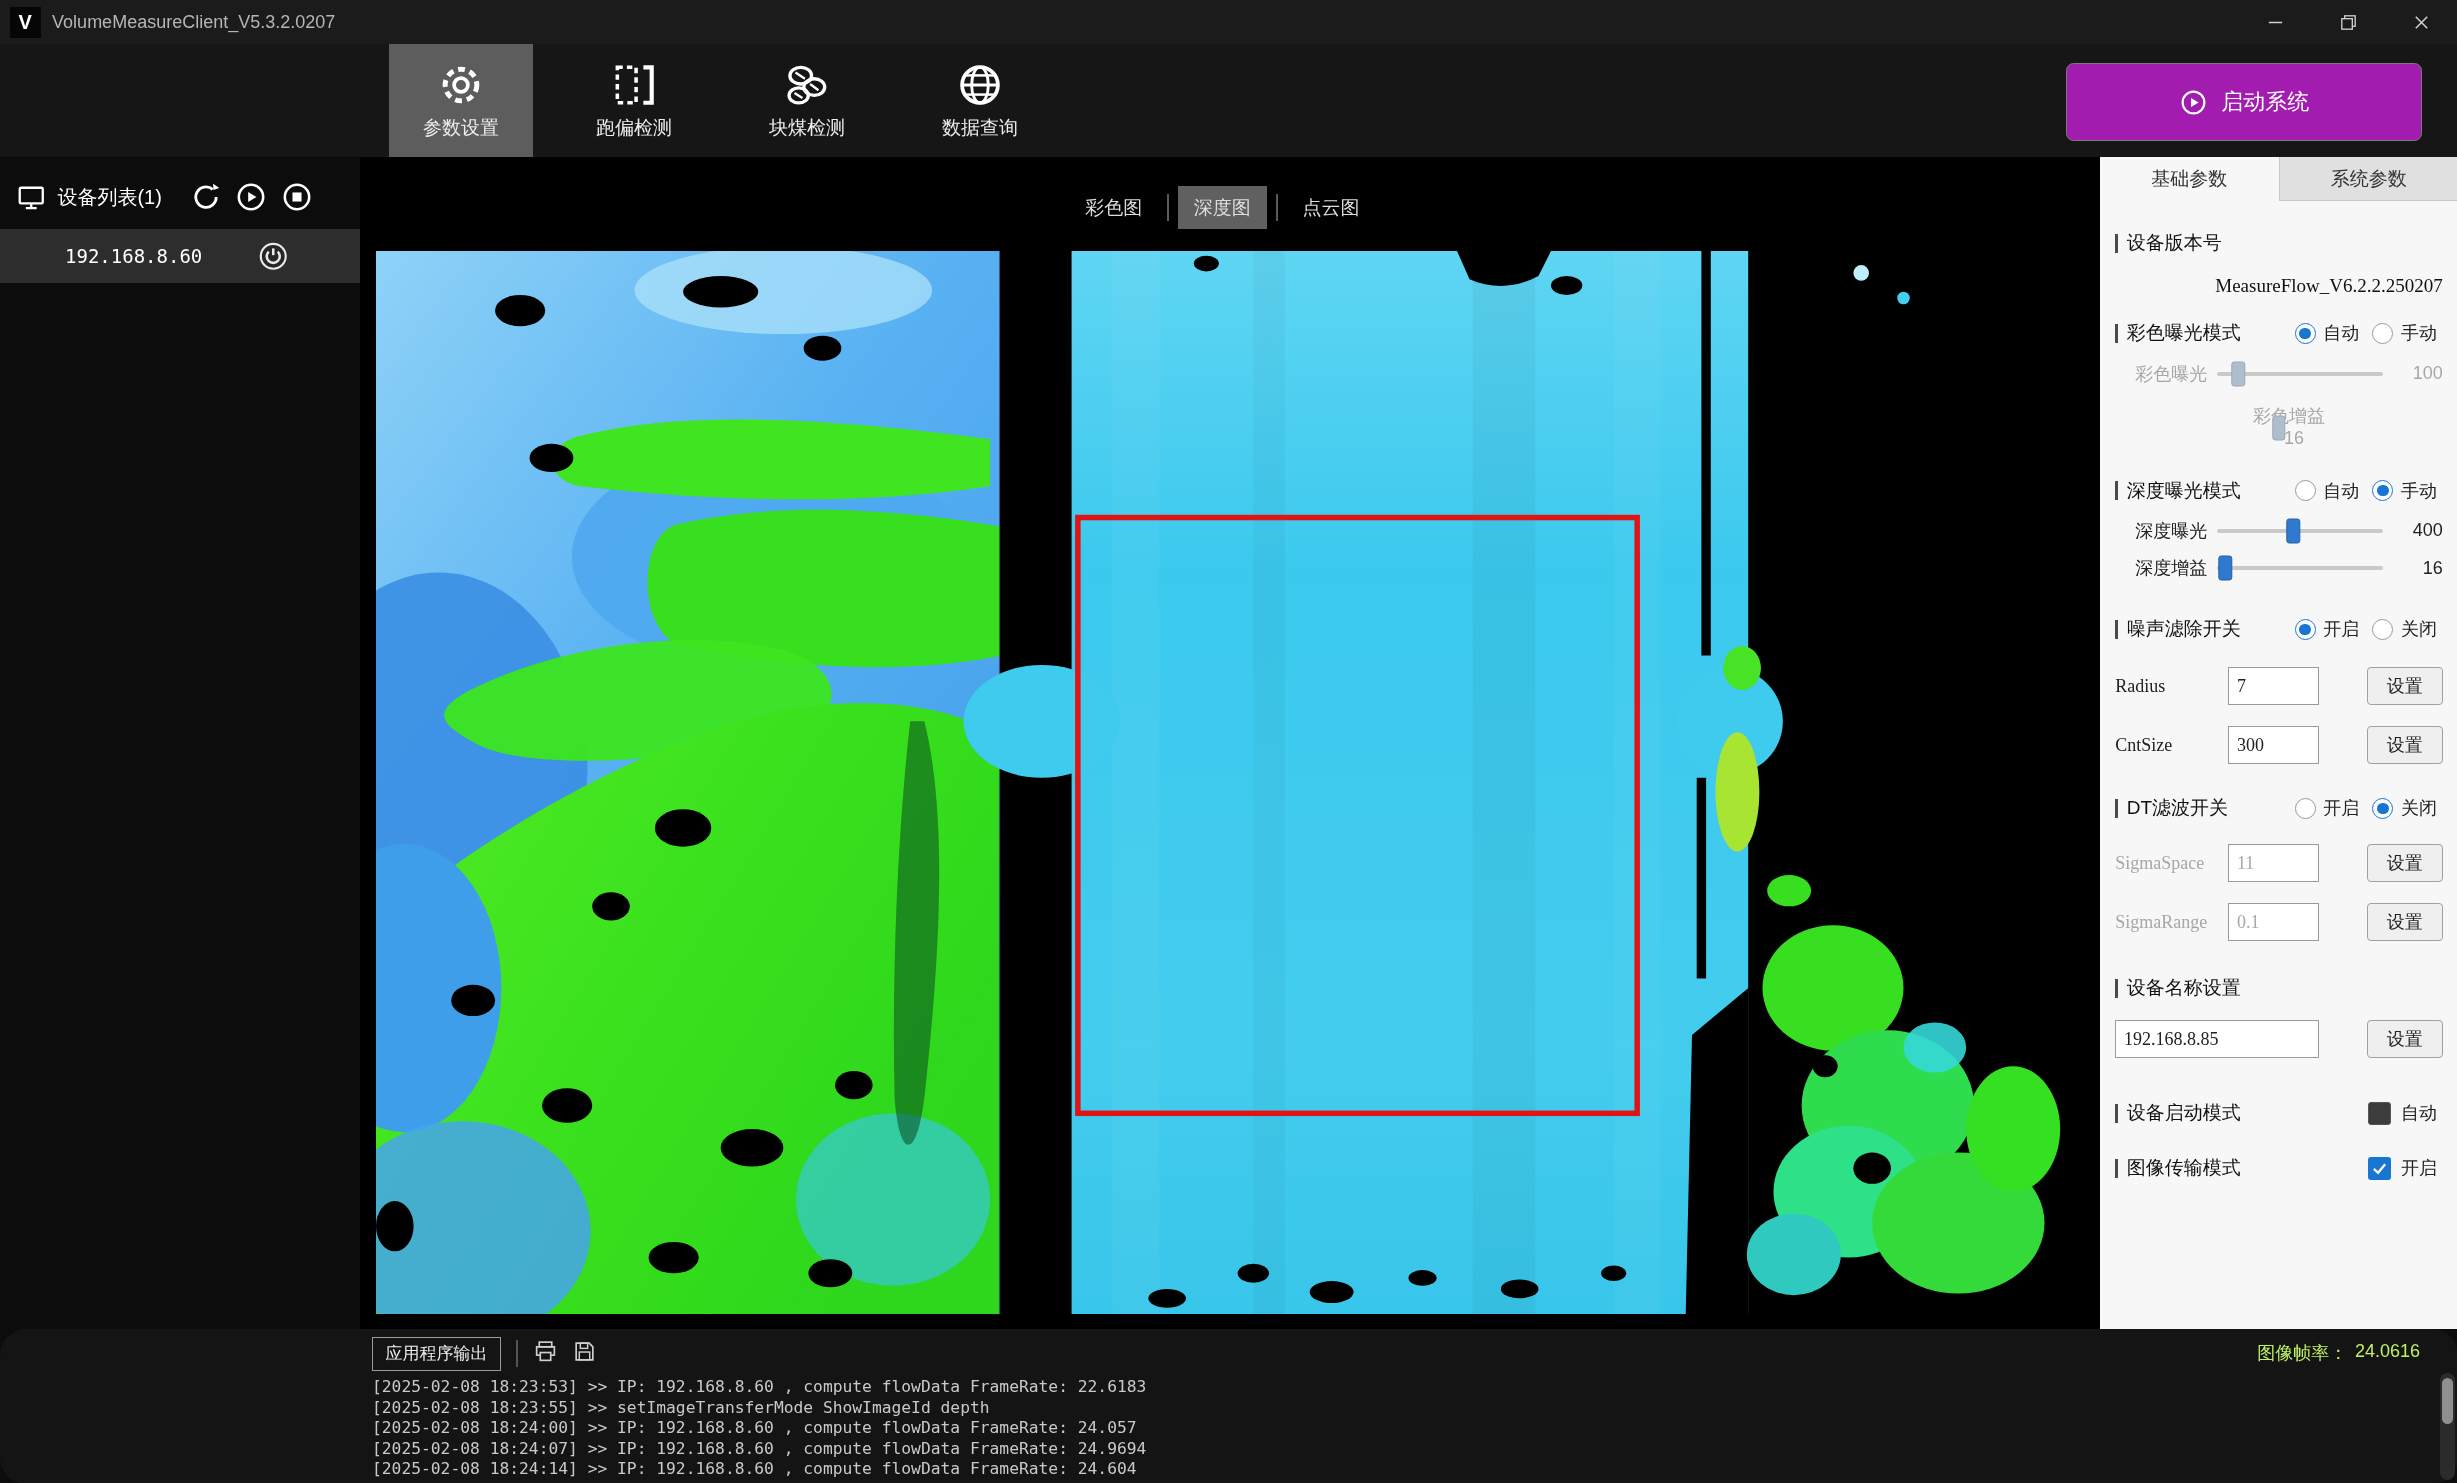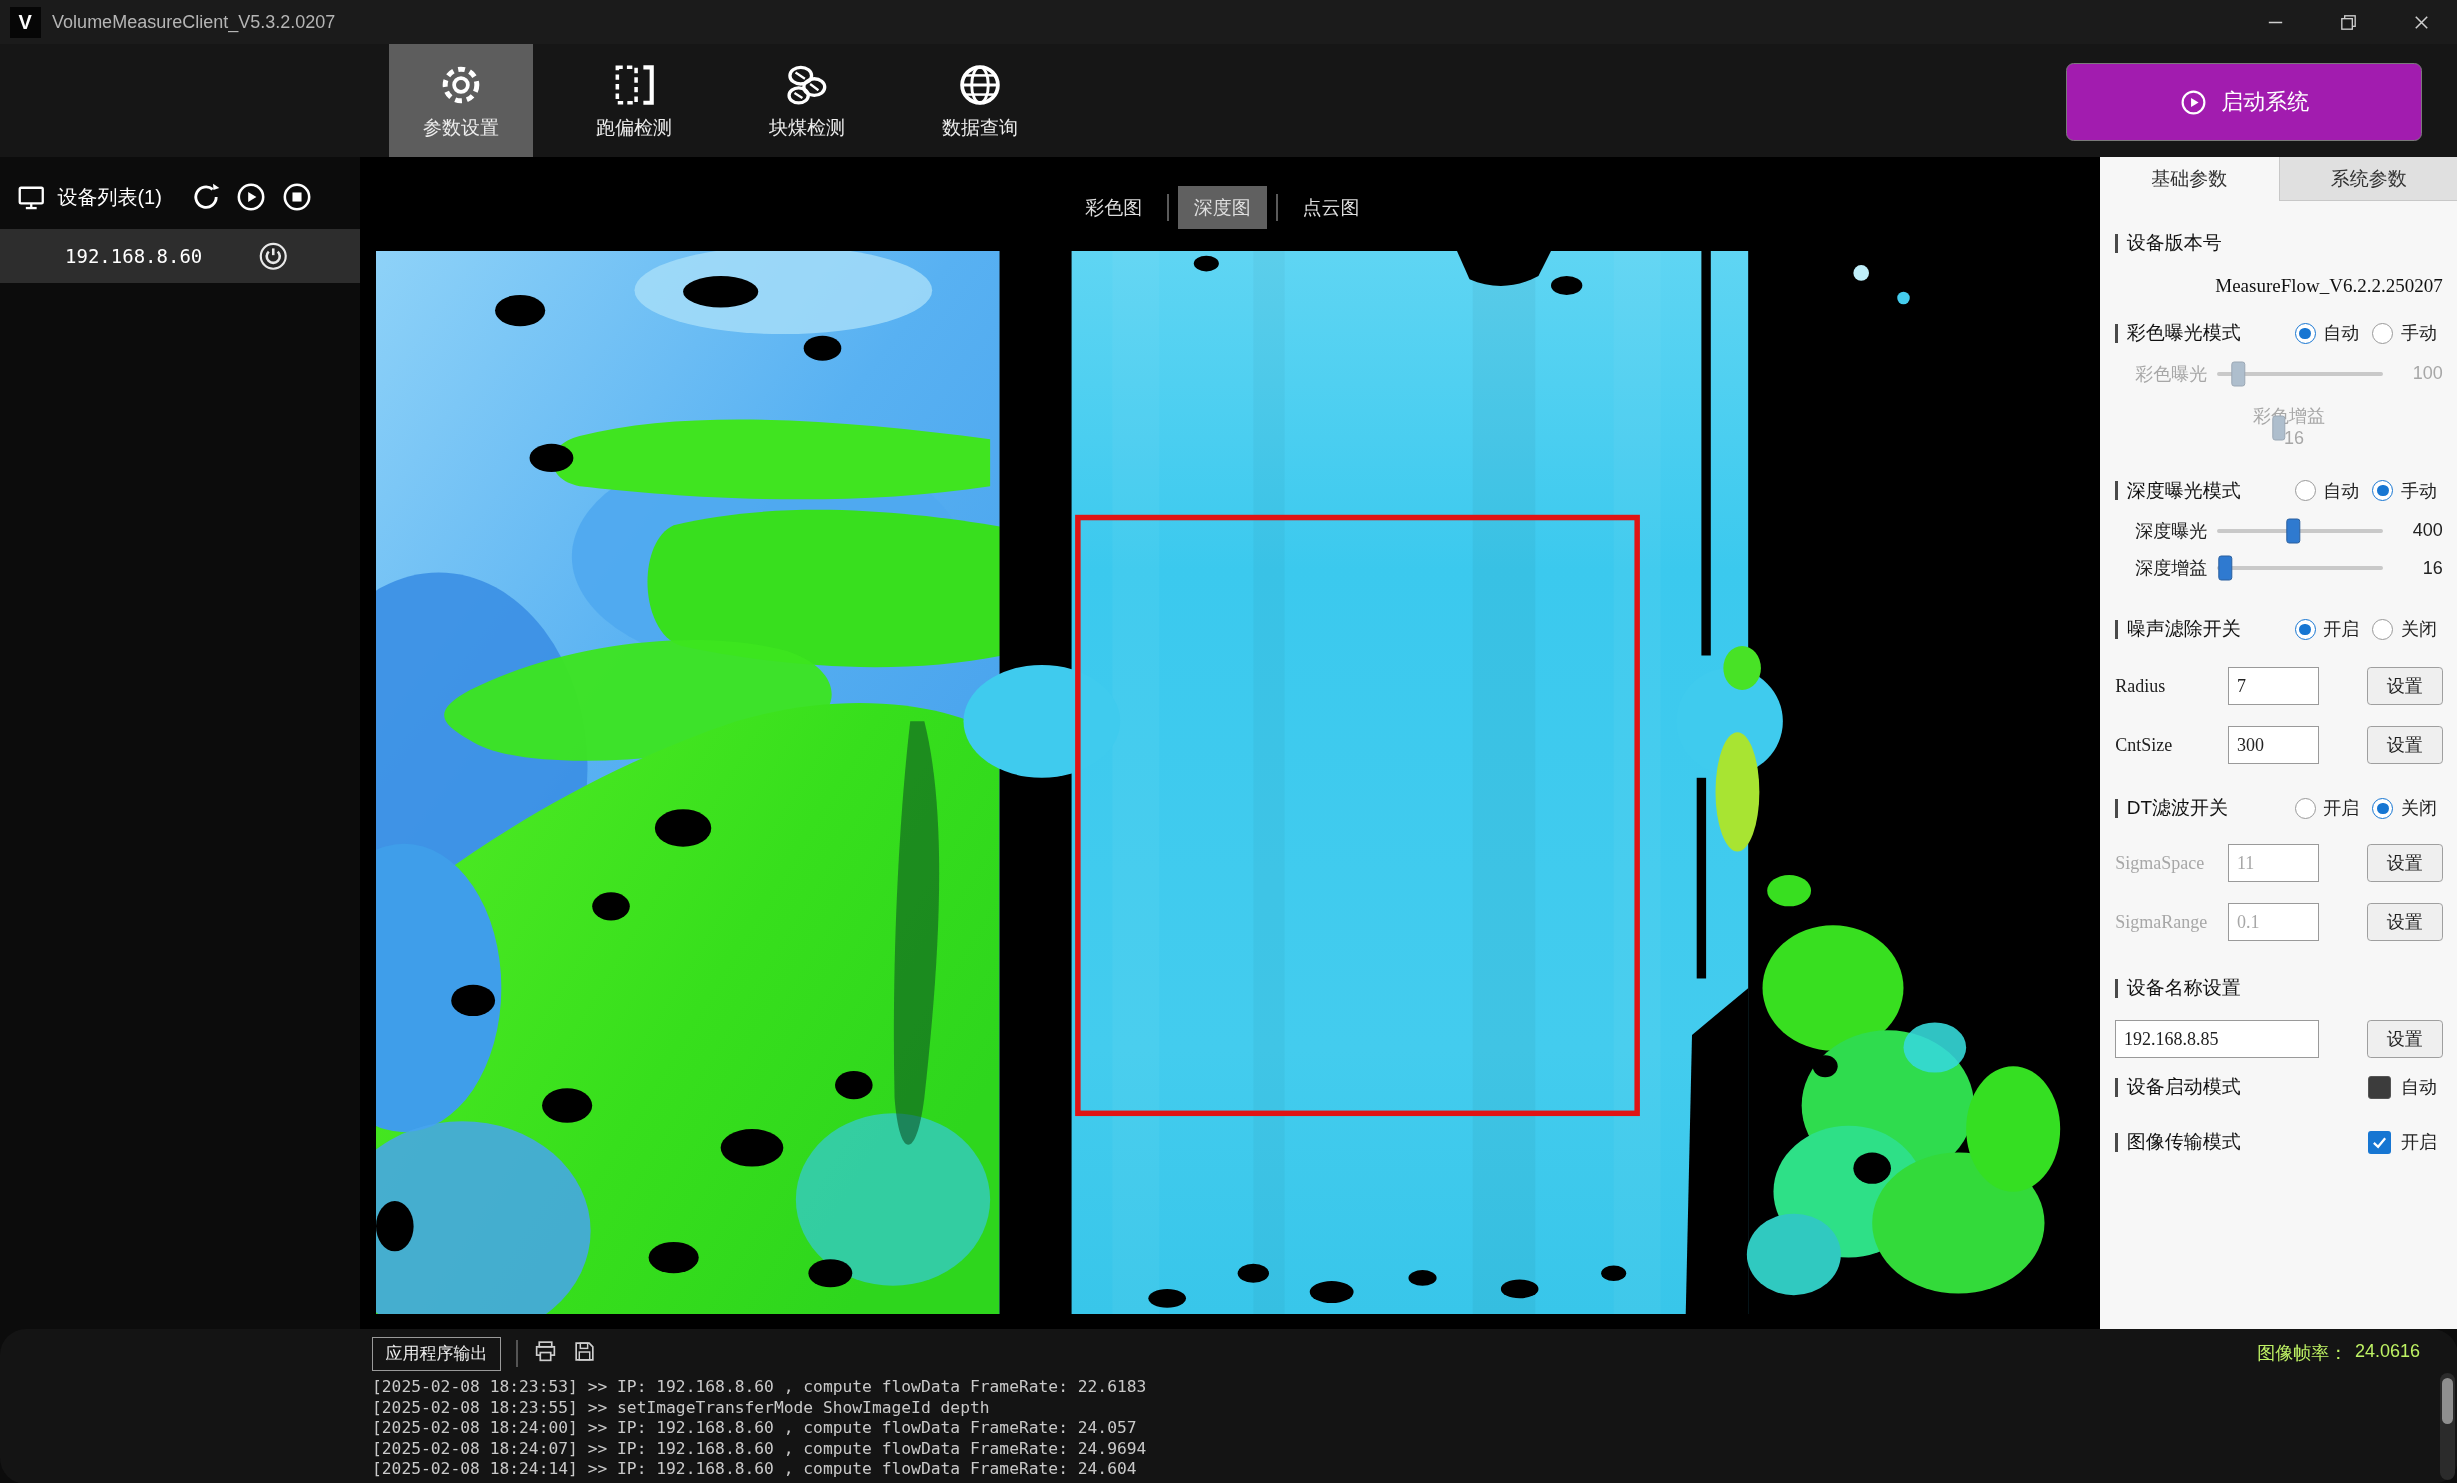--- a/index.html
+++ b/index.html
@@ -405,21 +405,21 @@
         <span class="pinput">0.1</span>
         <span class="setbtn">设置</span>
       </div>
 
       <div class="stitle" style="margin-top:34px;">设备名称设置</div>
       <div class="irow" style="margin-top:19px;">
         <span class="pinput wide">192.168.8.85</span>
         <span class="setbtn">设置</span>
       </div>
 
-      <div class="prow cbrow" style="margin-top:16px;">
+      <div class="prow cbrow" style="margin-top:42px;">
         <div class="stitle">设备启动模式</div>
         <div class="rgroup">
           <span class="checkbox dark"></span>
           <span class="rlabel">自动</span>
         </div>
       </div>
 
       <div class="prow cbrow" style="margin-top:29px;">
         <div class="stitle">图像传输模式</div>
         <div class="rgroup">

